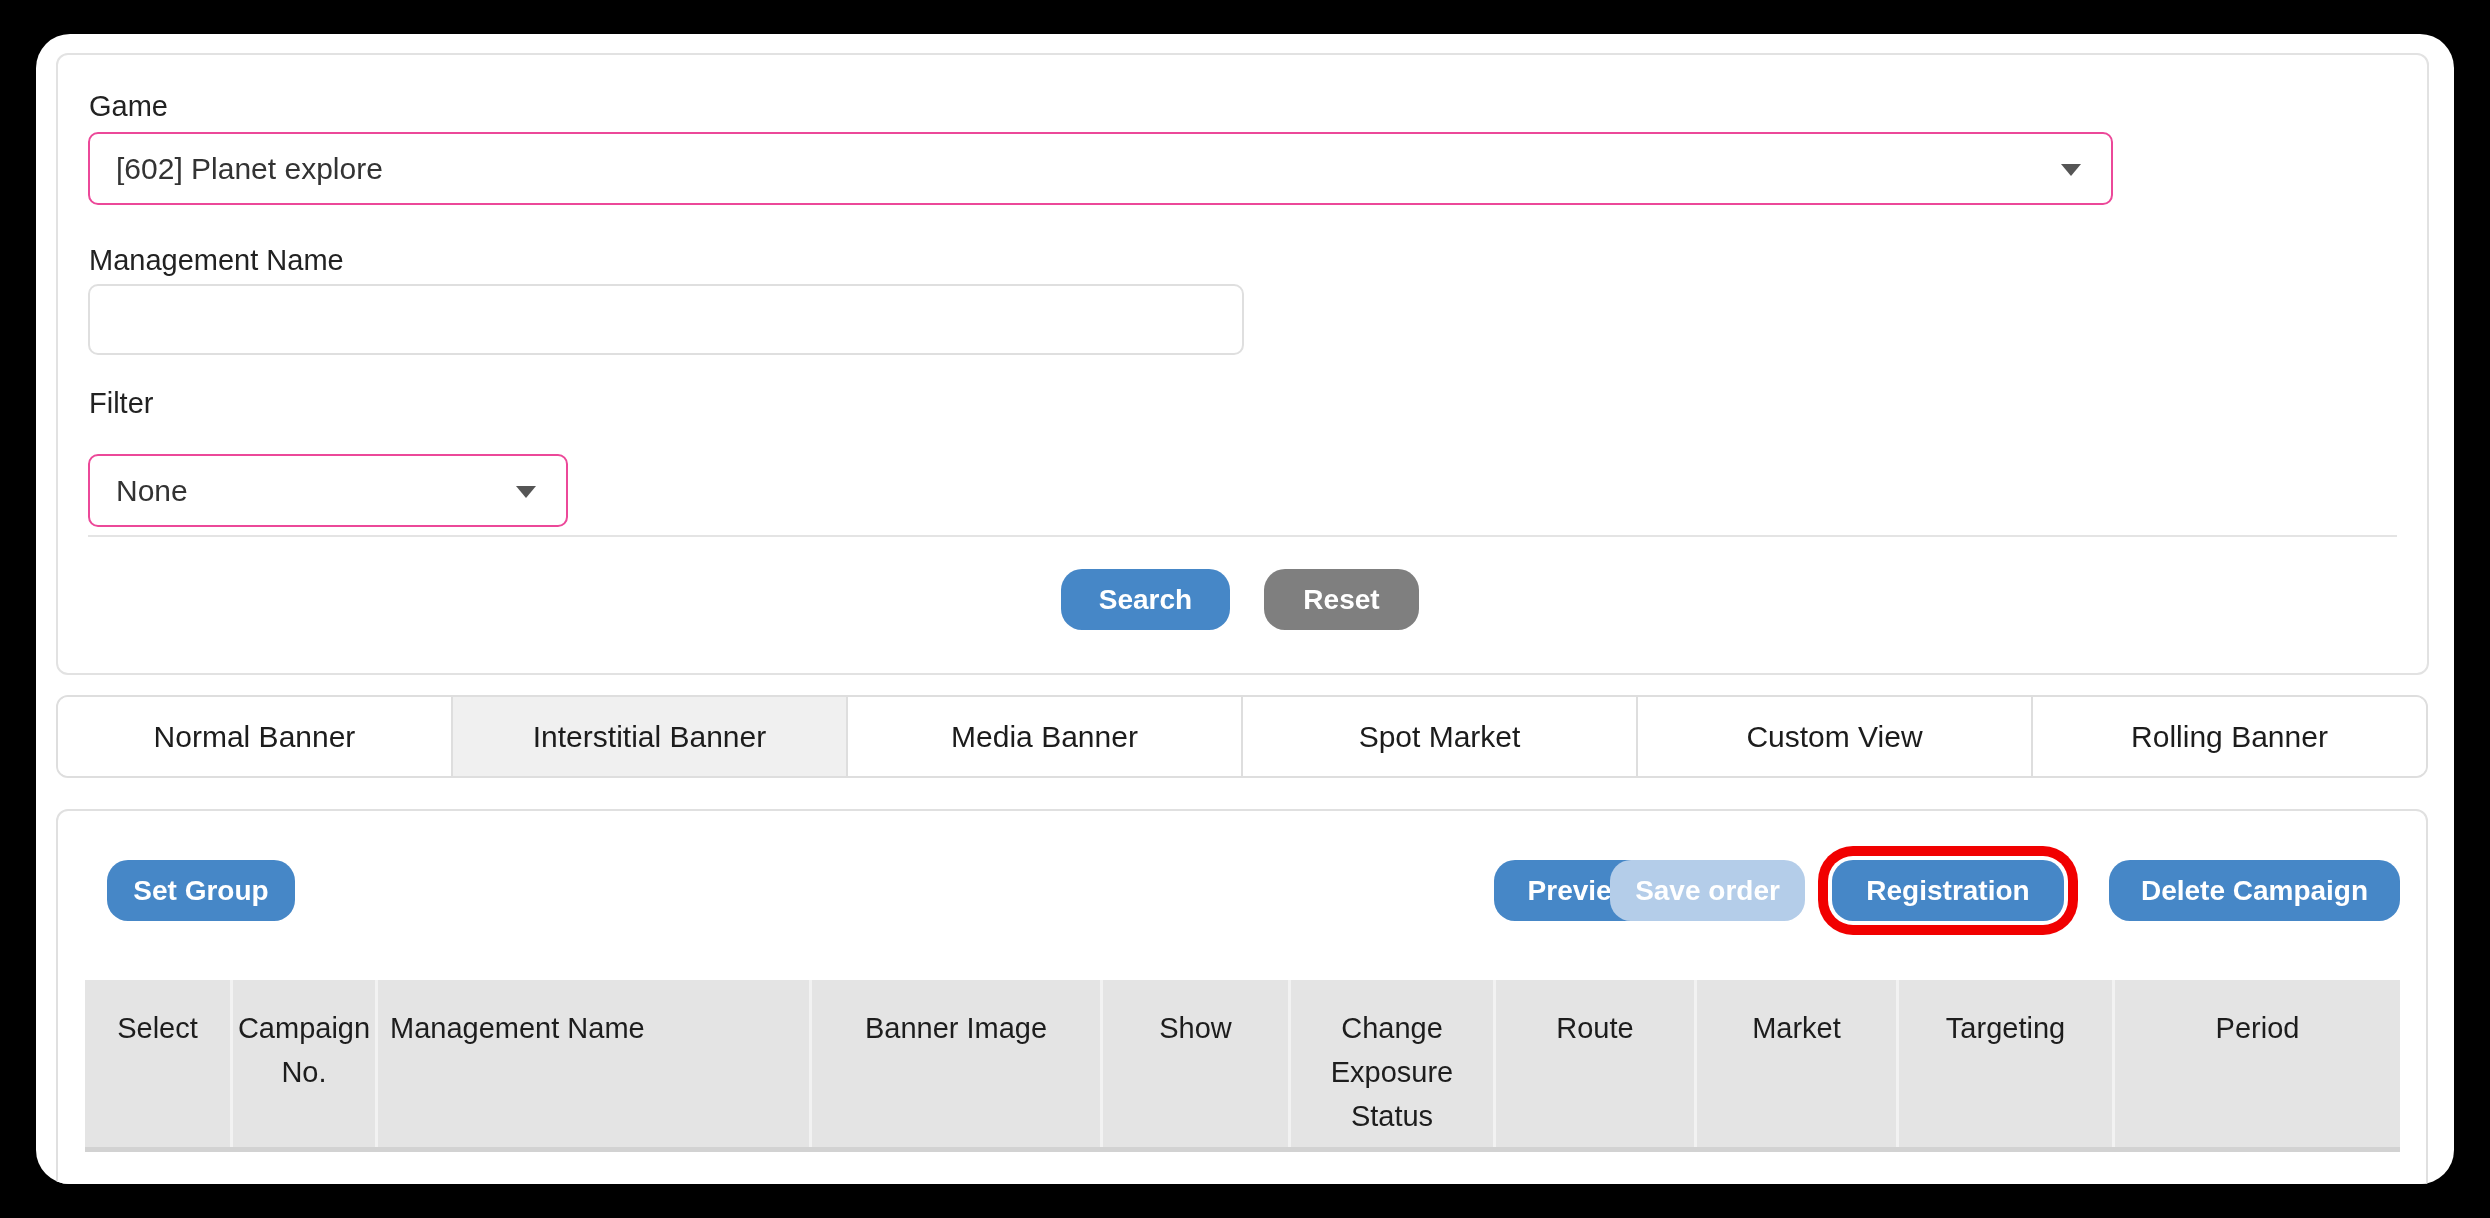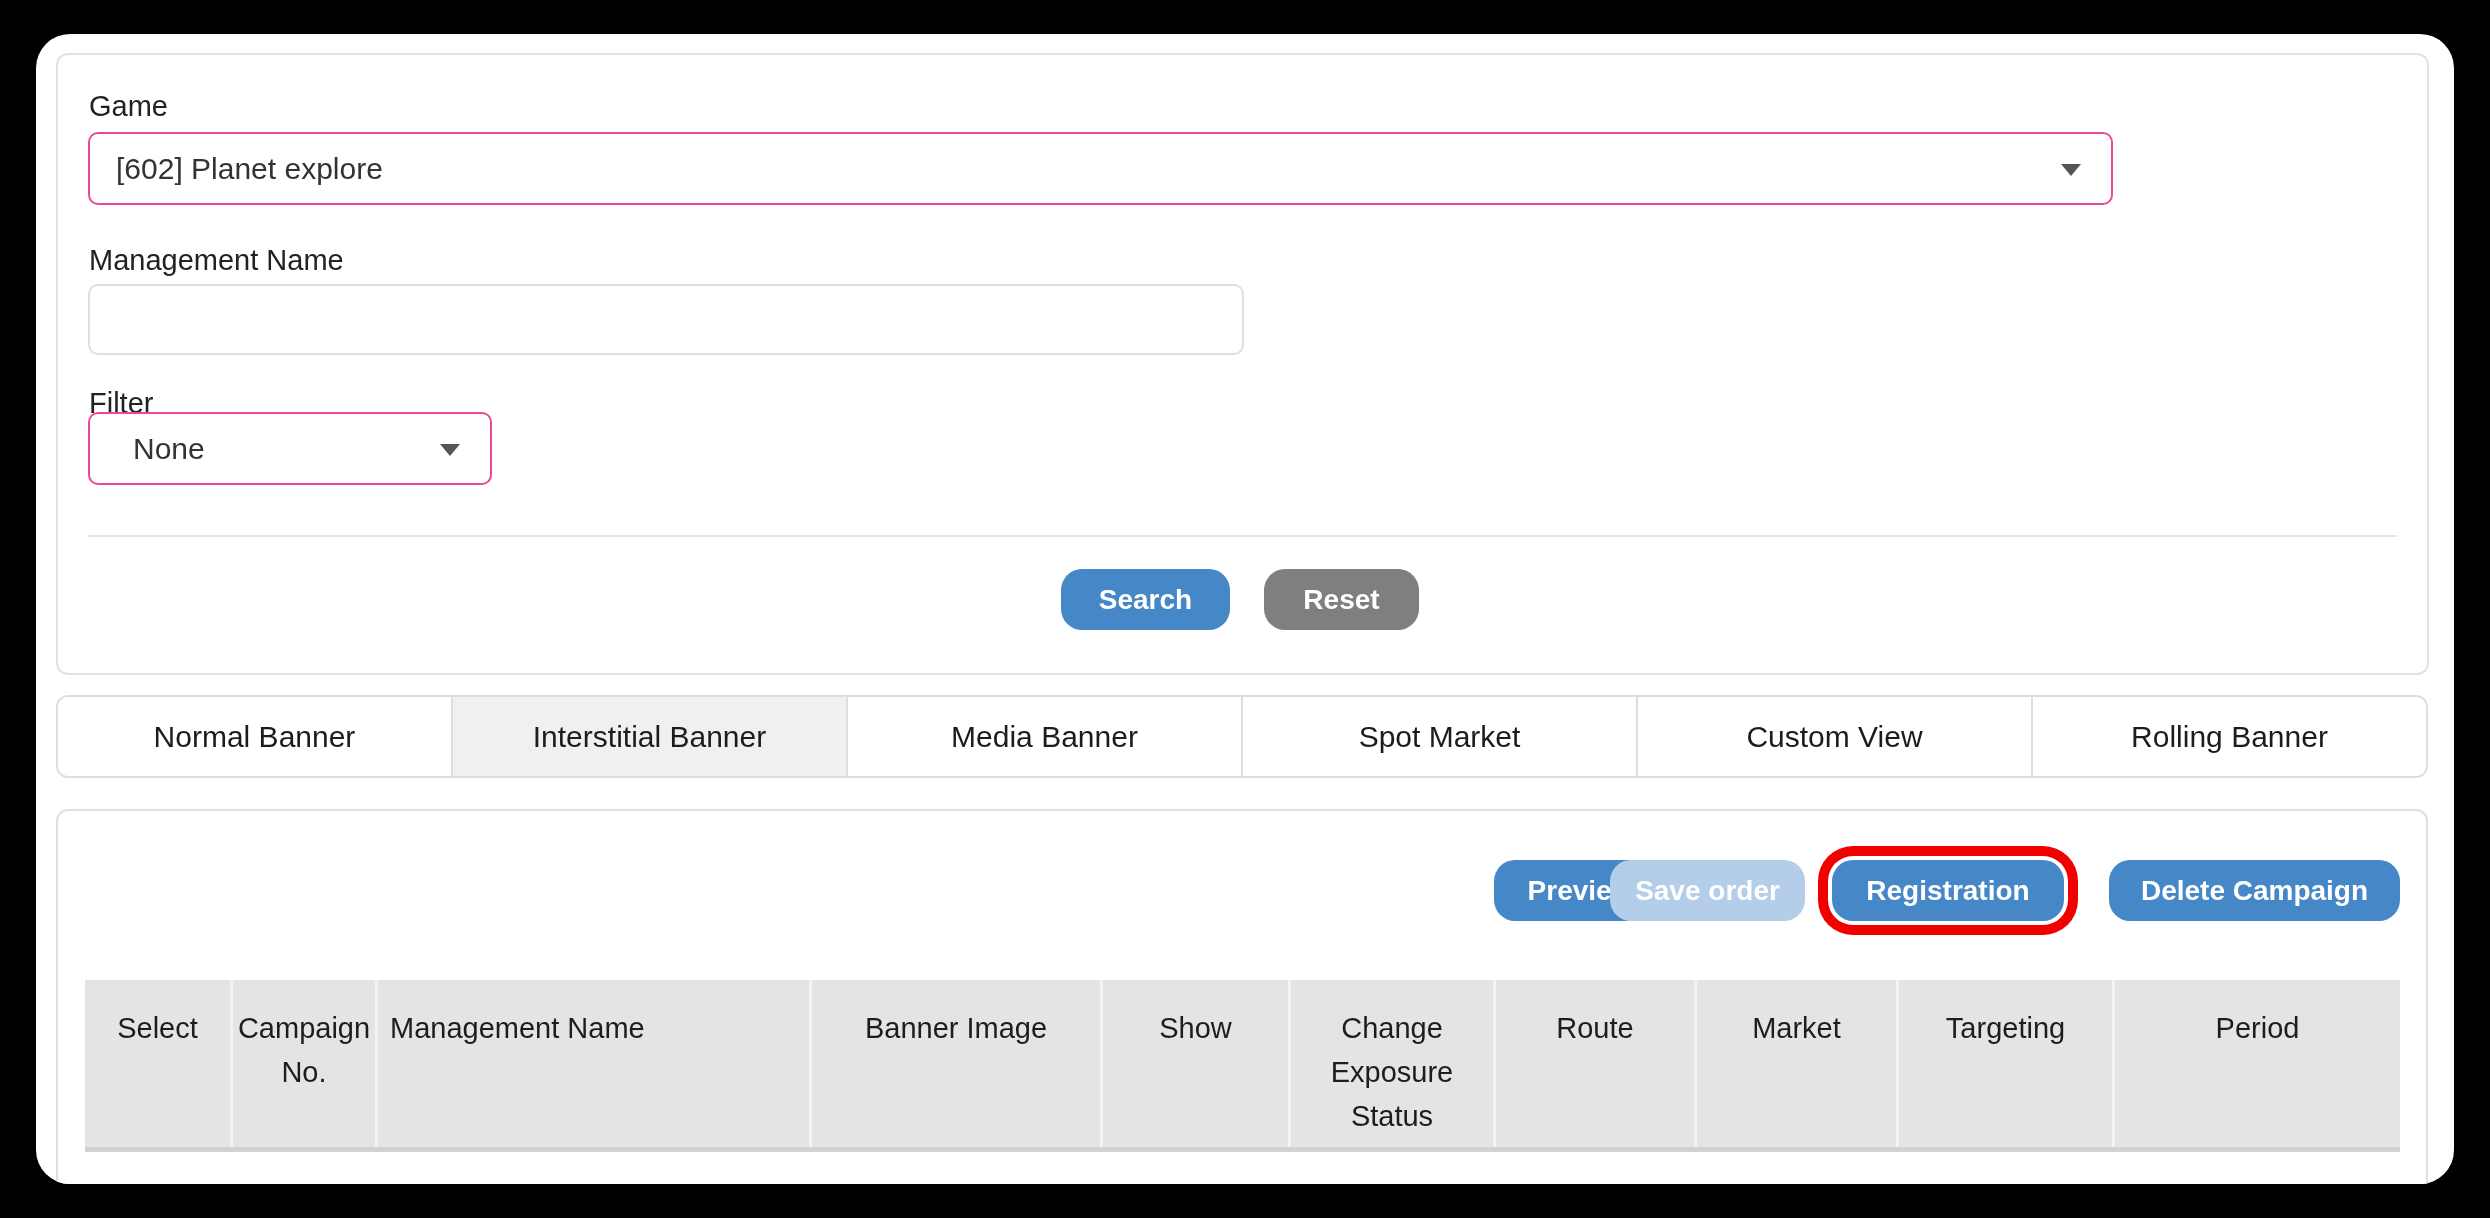--- a/index.html
+++ b/index.html
@@ -37,21 +37,21 @@
   .select {
     position: absolute; left: 30px;
     height: 73px;
     background: #fff;
     border: 2px solid #ec4899;
     border-radius: 10px;
     display: flex; align-items: center;
     cursor: pointer;
   }
   .game-select  { top: 77px;  width: 2025px; }
-  .filter-select{ top: 357px; width: 404px; padding-left: 17px; }
+  .filter-select{ top: 399px; width: 480px; }
   .select-value {
     padding-left: 26px;
     font-size: 30px; color: #333;
     white-space: nowrap;
   }
   .caret {
     position: absolute; right: 30px; top: 50%;
     margin-top: -5px;
     width: 0; height: 0;
     border-left: 10px solid transparent;
@@ -179,20 +179,21 @@
     <nav class="tabbar">
       <div class="tab">Normal Banner</div>
       <div class="tab active">Interstitial Banner</div>
       <div class="tab">Media Banner</div>
       <div class="tab">Spot Market</div>
       <div class="tab">Custom View</div>
       <div class="tab">Rolling Banner</div>
     </nav>
 
     <section class="panel">
+      <button class="btn btn-set-group">Set Group</button>
       <button class="btn btn-preview">Preview</button>
       <button class="btn btn-save-order" disabled="">Save order</button>
       <button class="btn btn-registration">Registration</button>
       <button class="btn btn-delete-campaign">Delete Campaign</button>
 
       <div class="table">
         <div class="thead">
           <div class="th" style="width:145px">Select</div>
           <div class="th" style="width:145px">Campaign No.</div>
           <div class="th th-mgmt" style="width:434px">Management Name</div>

